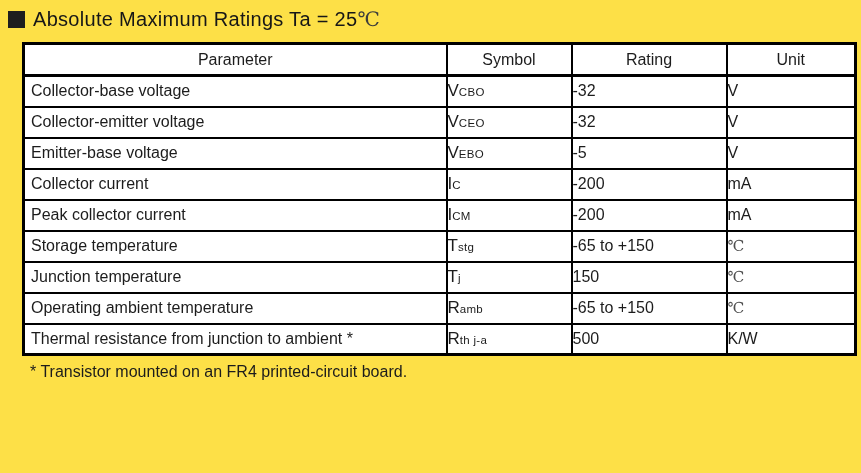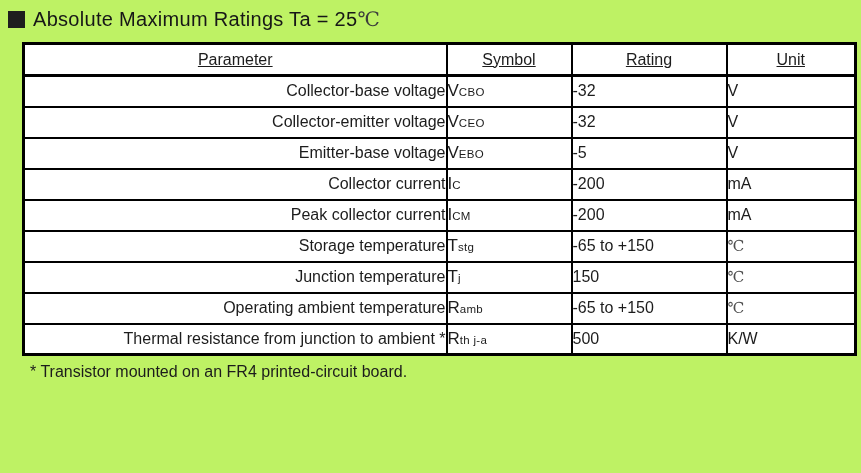--- a/index.html
+++ b/index.html
@@ -5,21 +5,21 @@
   * { box-sizing: border-box; }
   html, body { margin: 0; padding: 0; }
   body {
     font-family: "Liberation Sans", sans-serif;
     background: #ffffff;
   }
   .page {
     position: relative;
     width: 861px;
     height: 473px;
-    background: #bef264;
+    background: #fde047;
     color: #1c1c1c;
     overflow: hidden;
   }
   .title-row {
     display: flex;
     align-items: center;
     padding: 7px 0 0 8px;
   }
   .bullet {
     width: 17px;
@@ -44,38 +44,38 @@
     border-collapse: collapse;
     table-layout: fixed;
     margin: 11px 0 0 22px;
     width: 832px;
     background: #ffffff;
   }
   table.ratings, table.ratings th, table.ratings td {
     border: 2px solid #000000;
   }
   table.ratings { border-width: 3px; }
-  table.ratings thead th { border-bottom-width: 3px; text-decoration: underline; }
+  table.ratings thead th { border-bottom-width: 3px; }
   th {
     height: 32px;
     font-size: 16px;
     font-weight: 400;
     color: #1c1c1c;
     text-align: center;
     padding: 0;
   }
   td {
     height: 31px;
     font-size: 16px;
     color: #1c1c1c;
     text-align: left;
     padding: 0;
   }
   td.param {
-    text-align: right;
+    text-align: left;
     padding-left: 6px;
   }
   .sym-base { font-size: 17px; }
   .sym-sub {
     font-size: 11.5px;
     letter-spacing: 0.3px;
   }
   td.unit.deg {
     font-family: "DejaVu Serif", serif;
     font-size: 15px;

